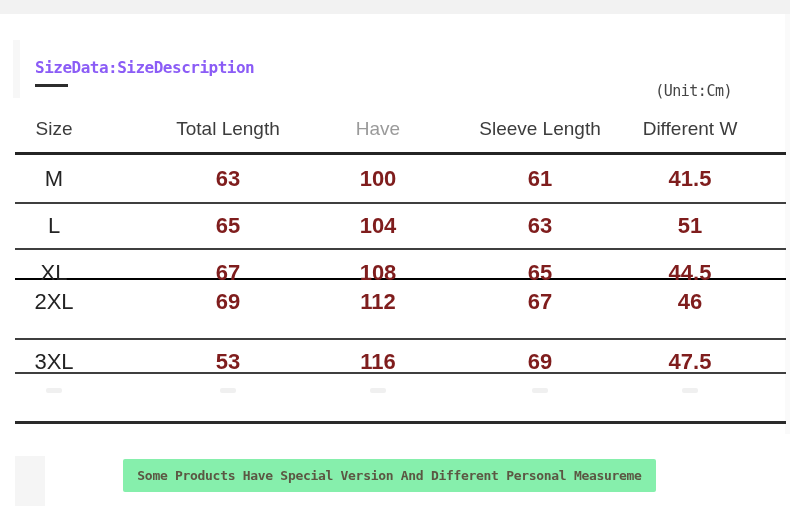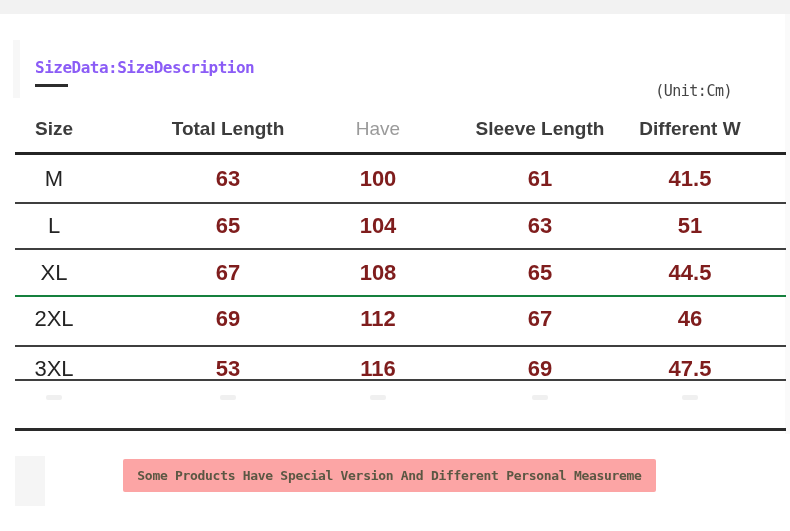--- a/index.html
+++ b/index.html
@@ -25,45 +25,45 @@
     font-family:"DejaVu Sans Mono",monospace;
     font-size:15px;font-weight:500;letter-spacing:-0.5px;color:#454545;
   }
 
   
   .table{position:absolute;left:15px;top:105px;width:771px;}
   .trow{position:relative;width:771px;box-sizing:border-box;}
   .trow.header{height:50px;border-bottom:3px solid #242424;}
   .trow.r0{height:49px;border-bottom:2px solid #3f3f3f;}
   .trow.r1{height:46px;border-bottom:2px solid #3f3f3f;}
-  .trow.r2{height:47px;border-bottom:2px solid #15803d;}
-  .trow.r3{height:50px;border-bottom:2px solid #3f3f3f;}
+  .trow.r2{height:30px;border-bottom:2px solid #000000;}
+  .trow.r3{height:60px;border-bottom:2px solid #3f3f3f;}
   .trow.r4{height:34px;border-bottom:2px solid #3f3f3f;}
   .trow.faded{height:50px;border-bottom:3px solid #2a2a2a;}
   .cell{
     position:absolute;top:0;transform:translateX(-50%);
     white-space:nowrap;
   }
   .c1{left:39px;} .c2{left:213px;} .c3{left:363px;} .c4{left:525px;} .c5{left:675px;}
-  .hcell{font-size:19px;font-weight:700;color:#3c3c3c;line-height:47px;}
+  .hcell{font-size:19px;font-weight:400;color:#3c3c3c;line-height:47px;}
   .hcell.muted{color:#9a9a9a;font-weight:400;}
   .vcell{font-size:22px;font-weight:700;color:#7f1d1d;}
   .r0 .vcell{line-height:47px;} .r1 .vcell{line-height:44px;}
   .r2 .vcell{line-height:45px;} .r3 .vcell{line-height:43px;}
   .r4 .vcell{line-height:44px;}
   .size-cell{font-weight:500;color:#242424;}
   .faded .ghost{
     position:absolute;top:14px;transform:translateX(-50%);
     width:16px;height:5px;background:#f0f0f0;border-radius:2px;
   }
 
   
   .note{
     position:absolute;left:123px;top:459px;width:533px;height:33px;
-    background:#fca5a5;border-radius:2px;
+    background:#86efac;border-radius:2px;
     display:flex;align-items:center;justify-content:center;
     font-family:"DejaVu Sans Mono",monospace;
     font-size:13px;font-weight:700;letter-spacing:-0.3px;color:#5b5743;
     white-space:nowrap;
   }
 </style>
 </head>
 <body>
 
 <div id="screen">

